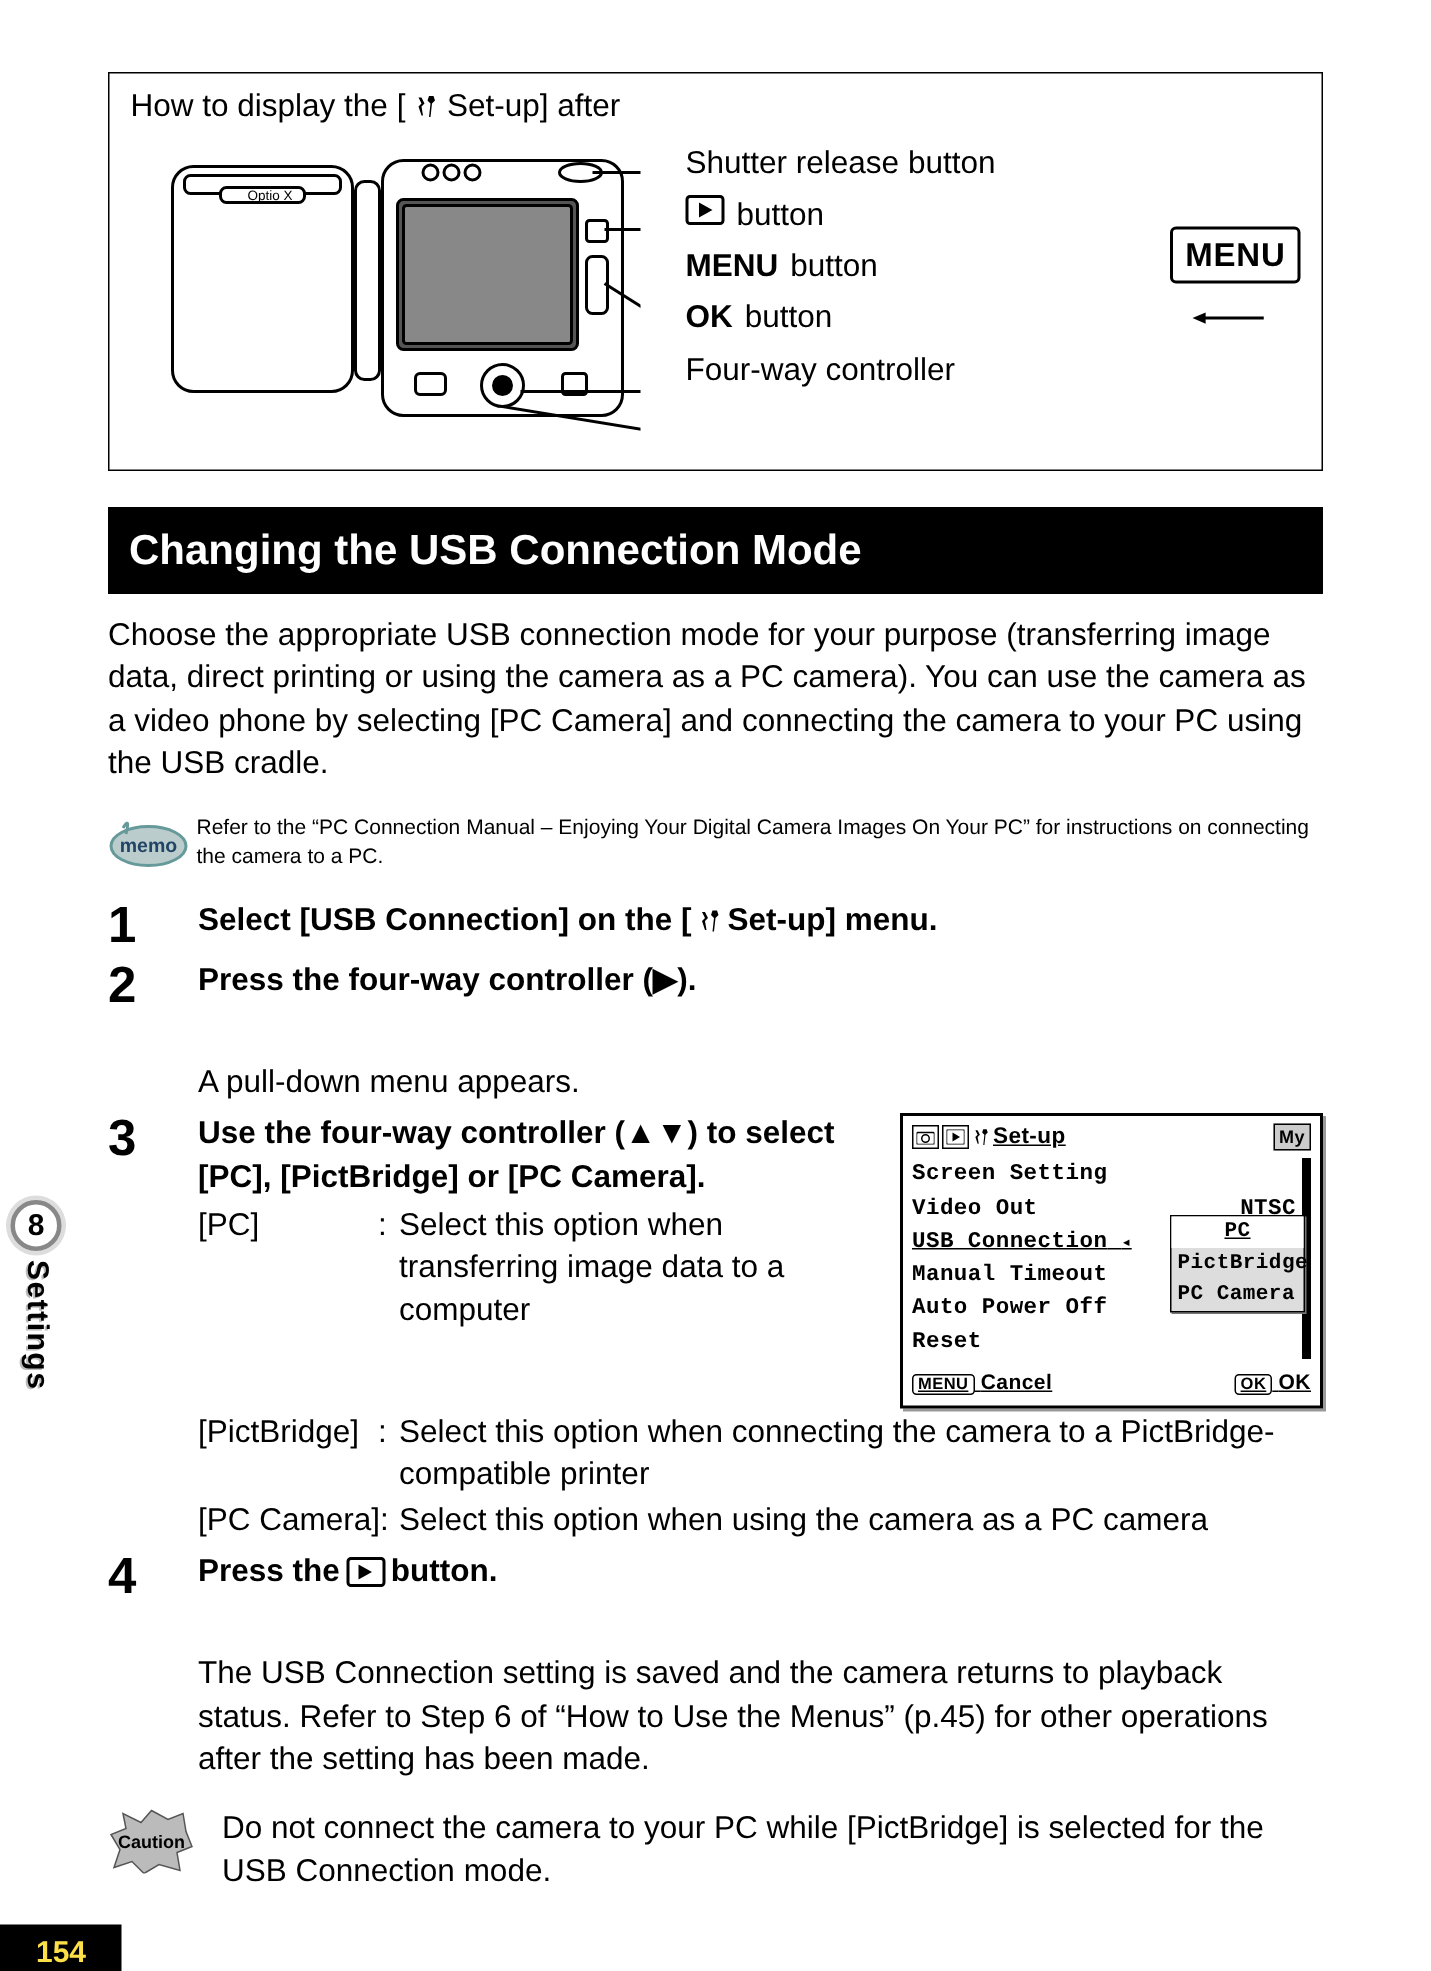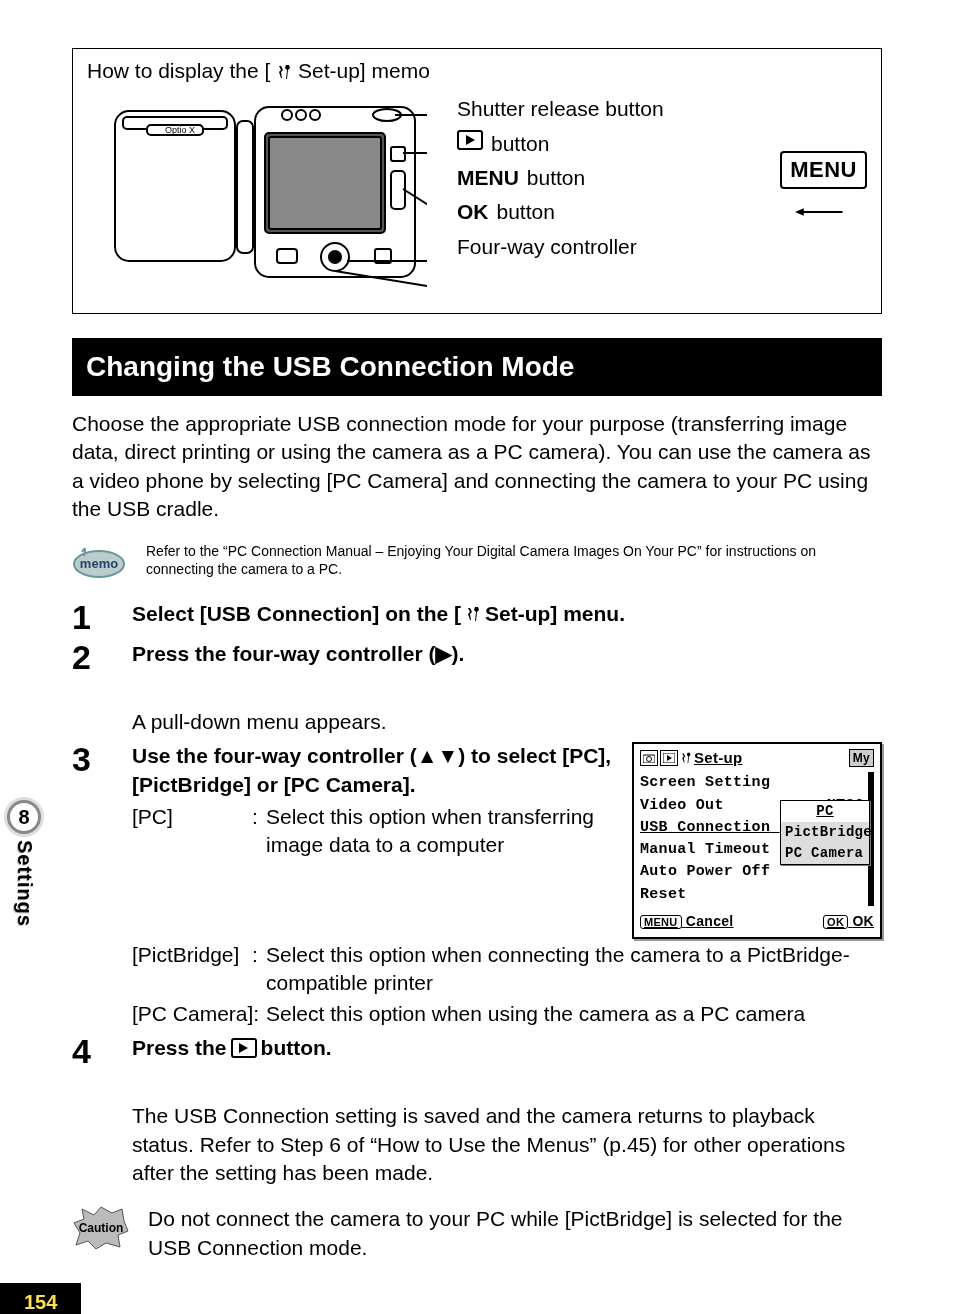--- a/index.html
+++ b/index.html
@@ -73,60 +73,60 @@
   }
   .section-header {
     background: #000;
     color: #fff;
     font-size: 28px;
     font-weight: bold;
     padding: 10px 14px;
     margin: 14px 0 14px 0;
   }
   .intro { font-size: 21px; margin-bottom: 18px; }
-  .memo-row { display:flex; gap:20px; align-items:flex-start; margin-bottom:20px;}
+  .memo-row { display:flex; gap:5px; align-items:center; margin-bottom:20px;}
   .memo-badge {
     flex:0 0 auto;
     width: 54px; height: 38px;
   }
   .memo-text { font-size: 14px; flex:1;}
   .steps { margin-top: 6px; }
   .step { display:flex; gap:24px; margin-bottom: 6px; align-items:flex-start;}
   .step-num { font-size: 34px; font-weight: bold; width: 36px; flex:0 0 auto; line-height:1;}
   .step-body { flex:1; }
   .step-title { font-weight: bold; font-size: 21px; margin-bottom:4px; display:flex; align-items:center; flex-wrap:wrap; gap:4px;}
   .step-sub { font-size: 21px; margin-top: 40px; }
   .def-row { display:flex; font-size:21px; margin-top:2px;}
   .def-key { width: 120px; flex:0 0 auto;}
   .def-colon { width: 14px; flex:0 0 auto;}
   .def-val { flex:1;}
   .step3-wrap { display:flex; gap:18px; align-items:flex-start;}
   .step3-left { flex:1;}
   .screen-mock {
     flex:0 0 auto;
-    width: 250px;
+    width: 282px;
     border: 2px solid #000;
     font-size: 15px;
     font-weight: bold;
     padding: 4px 6px 6px 6px;
     font-family: Arial, sans-serif;
     letter-spacing: 0.3px;
     box-shadow: 2px 2px 0 #999;
     background:#fff;
   }
   .screen-tabs { display:flex; align-items:center; gap:2px; margin-bottom:4px;}
   .tab-chip { border:1.5px solid #000; padding:0 2px; font-size:13px; display:inline-flex; align-items:center; height:16px;}
   .screen-title { text-decoration: underline; }
   .screen-my { border:1.5px solid #000; padding:0 3px; font-size:12px; margin-left:auto; background:#ccc;}
   .screen-list { border-right: 6px solid #000; padding-right:4px; position:relative;font-family:Liberation Mono, monospace;}
   .screen-row { display:flex; justify-content:space-between; padding:1px 0;}
   .screen-row.sel .k { text-decoration: underline;}
   .screen-row .v { text-align:right;}
   .dropdown {
-    position:absolute; right:-2px; top:28px;
+    position:absolute; right:-2px; top:38px;
     border:1.5px solid #000; background:#ddd;
     font-size:14px; width:90px;
     box-shadow: 1px 1px 0 #777;
   }
   .dropdown div { padding:1px 4px;}
   .dropdown .selv { background:#fff; text-decoration: underline; text-align:center;}
   .screen-footer { display:flex; justify-content:space-between; margin-top:6px; font-size:14px;text-decoration:underline;}
   .mini-chip { border:1.5px solid #000; border-radius:3px; padding:0 3px; font-size:11px; font-weight:bold;}
   .caution-row { display:flex; gap:18px; align-items:flex-start; margin-top:18px;}
   .caution-badge { width:58px; height:44px; flex:0 0 auto;}
@@ -165,21 +165,21 @@
   <div class="side-num">8</div>
   <div class="side-label">Settings</div>
 </div>
 
 <div class="diagram-box">
   <div class="diagram-title">
     <span>How to display the [</span><span class="tool-icon">
       <svg width="16" height="16" viewBox="0 0 16 16" style="display:inline;vertical-align:-2px">
           <path d="M3 2l2 4-2 2 2 6h1l-1-6 2-2-2-4zM10 1l-1 3 2 2-1 9h1l1-9 2-2-1-3z" fill="#000"></path>
         </svg>
-    </span><span> Set-up] memo</span>
+    </span><span> Set-up] after</span>
   </div>
   <div class="diagram-body">
 
     <svg class="camera-drawing" viewBox="0 0 340 200">
       <g fill="none" stroke="#000" stroke-width="2">
 
         <rect x="28" y="18" width="120" height="150" rx="14"></rect>
         <rect x="36" y="24" width="104" height="12" rx="4"></rect>
         <rect x="60" y="32" width="56" height="10" rx="4" fill="#fff"></rect>
 

